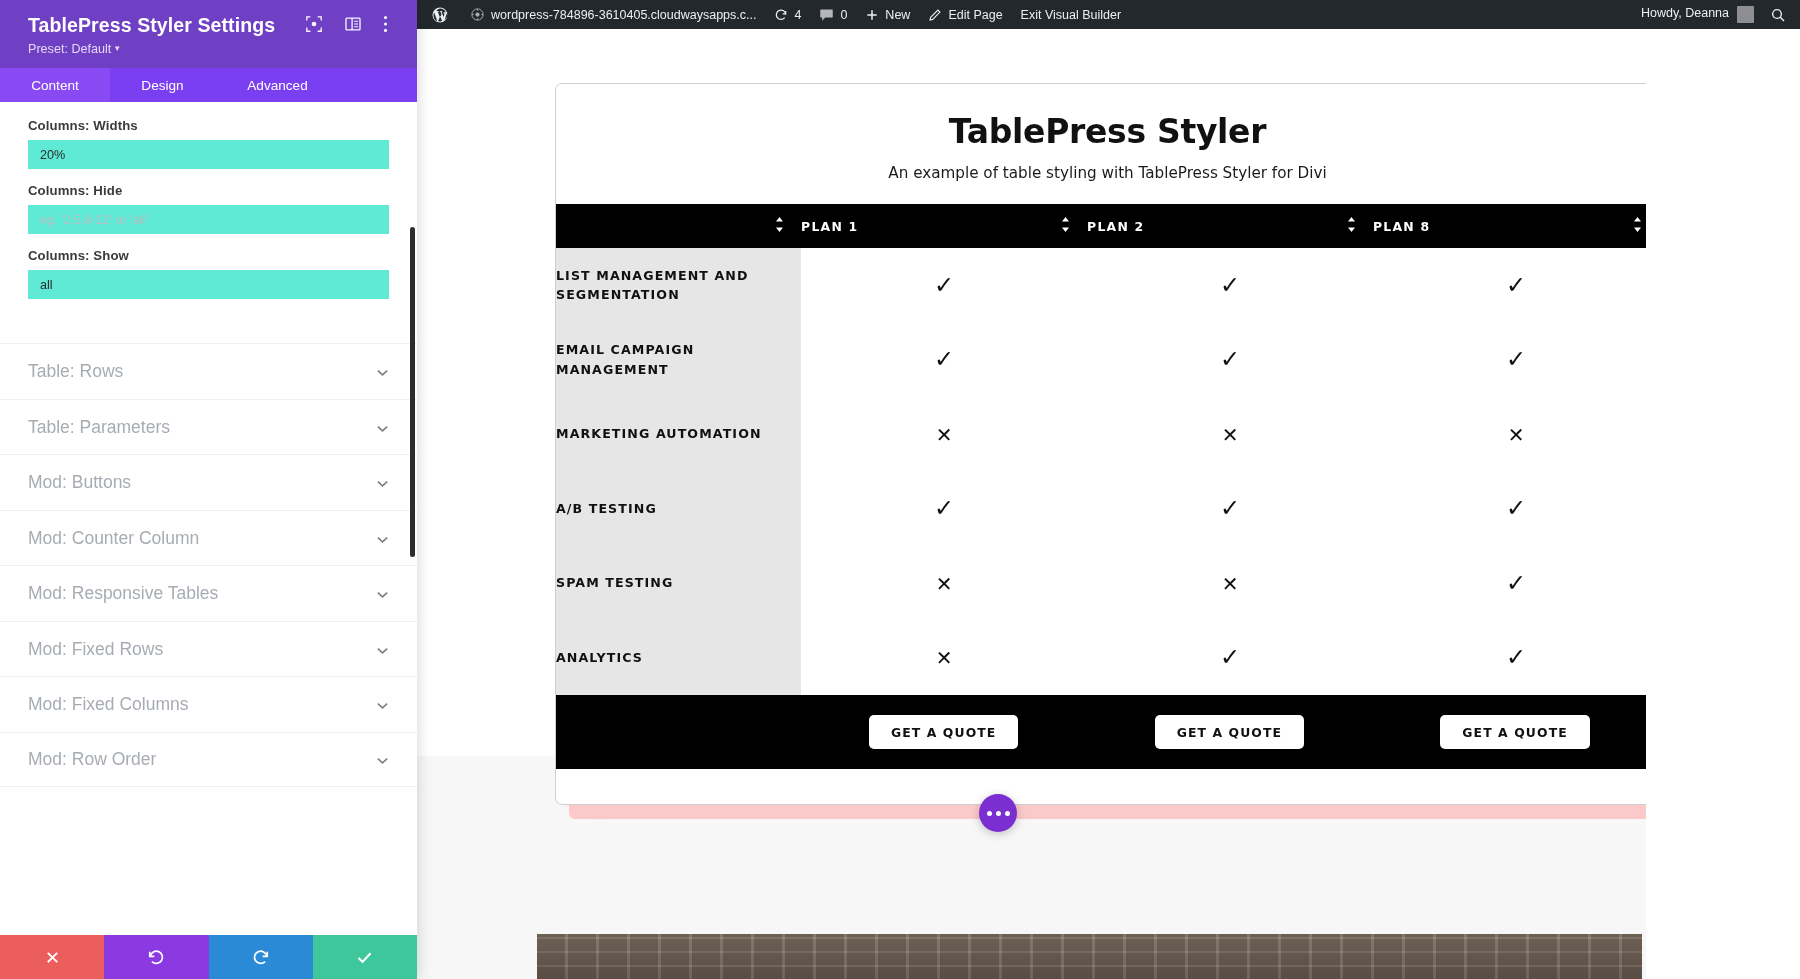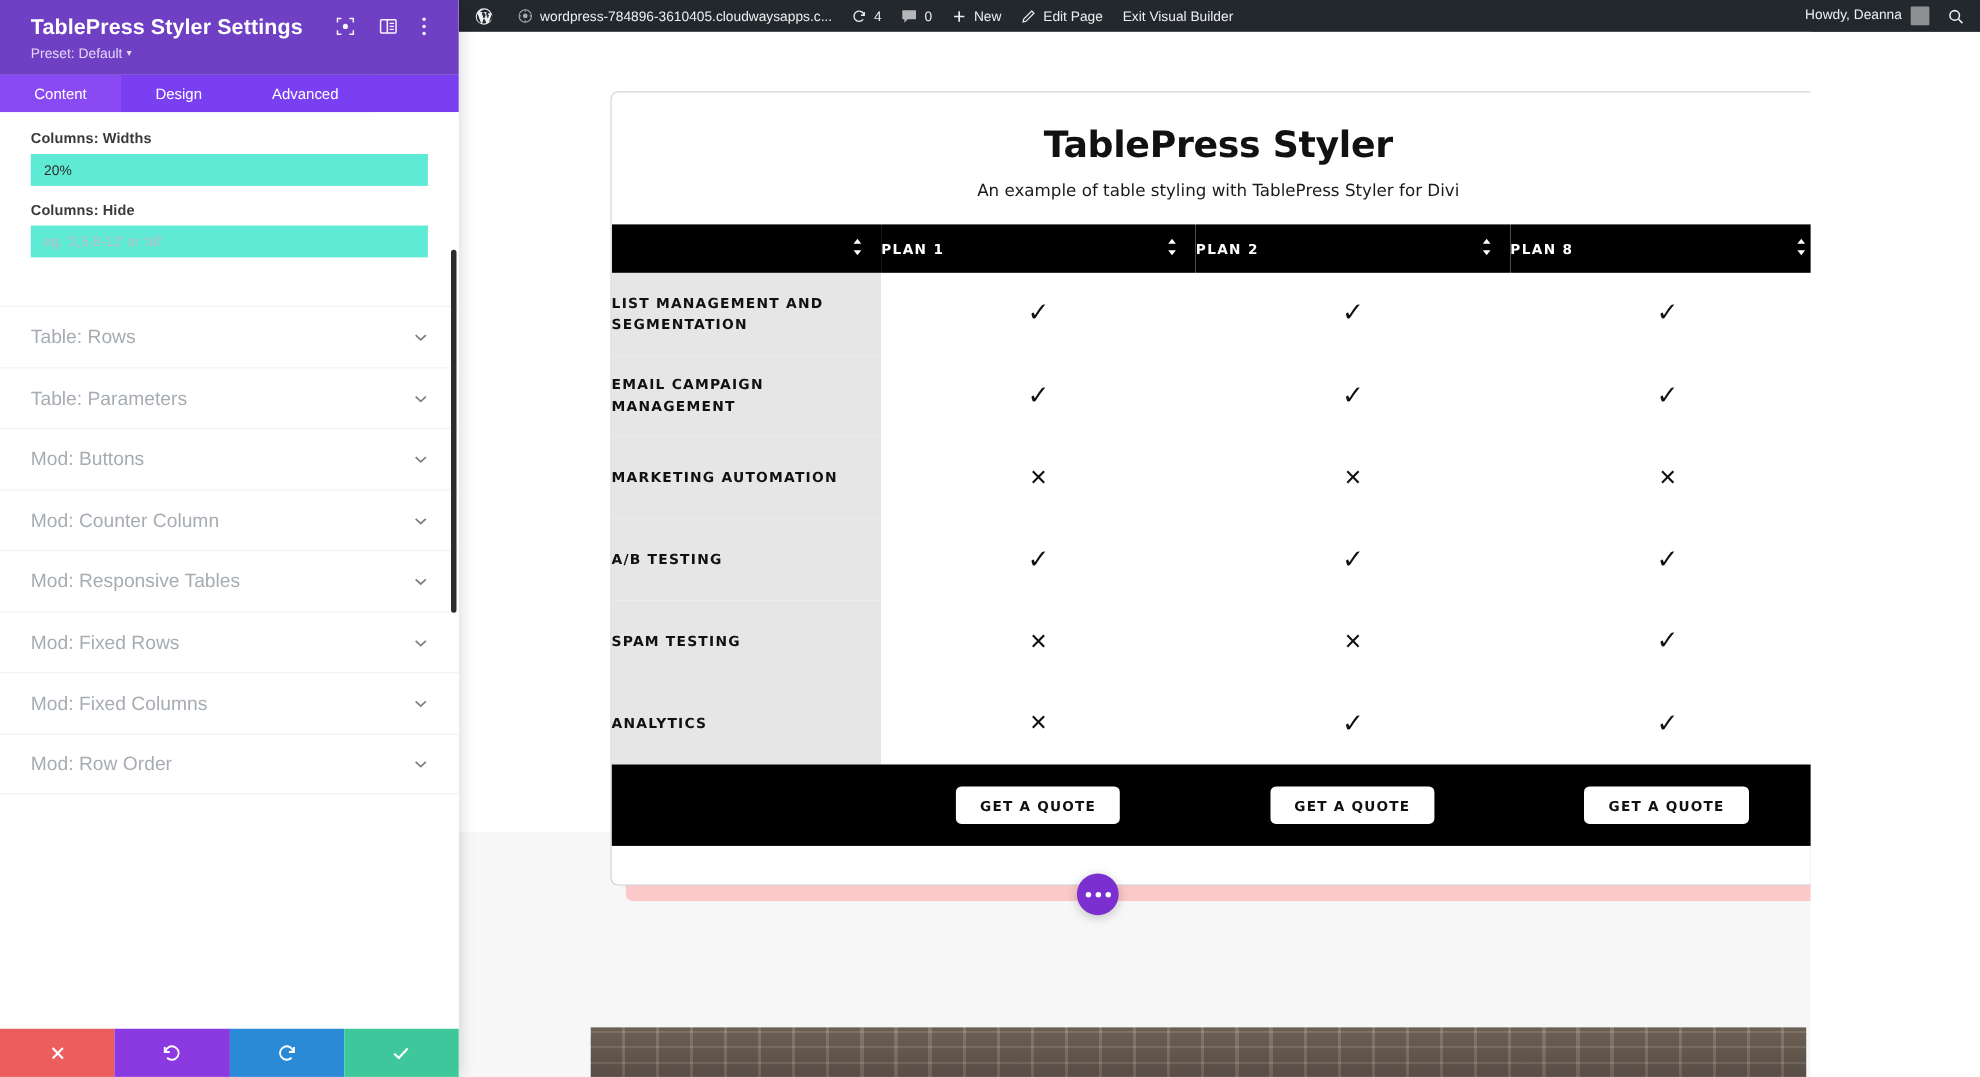--- a/index.html
+++ b/index.html
@@ -504,20 +504,24 @@
         <div class="field">
           <div class="field-label">Columns: Widths</div>
           <input class="field-input" type="text" value="20%" style="">
         </div>
 
         <div class="field">
           <div class="field-label">Columns: Hide</div>
           <input class="field-input" type="text" placeholder="eg. '2,5,8-12' or 'all'" style="">
         </div>
 
+        <div class="field">
+          <div class="field-label">Columns: Show</div>
+          <input class="field-input" type="text" value="all" style="">
+        </div>
       </div>
 
       <div class="acc-list" id="acc-list">
           <div class="acc-item">
             <div class="acc-label">Table: Rows</div>
             <span class="chev-dn"><svg width="13" height="13" viewBox="0 0 14 14" fill="none" stroke="#7b8086" stroke-width="1.7">
                 <path d="M2 5l5 4.6L12 5"></path>
               </svg></span>
           </div>
           <div class="acc-item">

